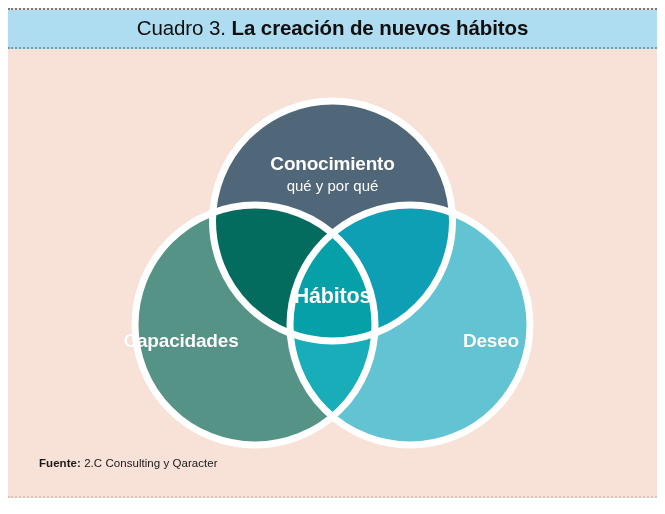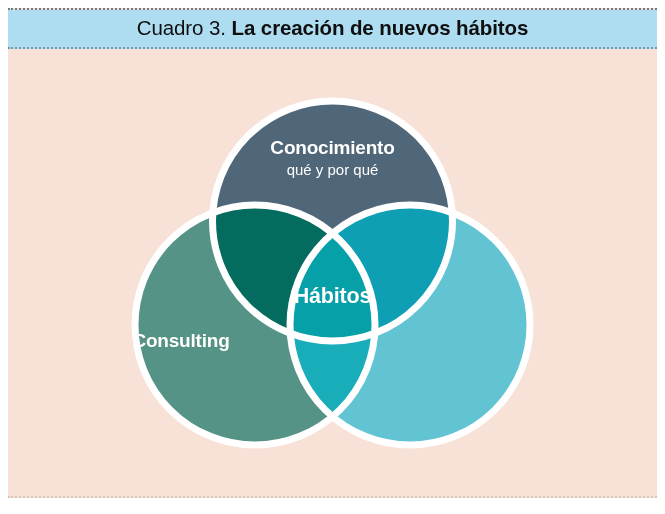--- a/index.html
+++ b/index.html
@@ -86,21 +86,21 @@
   }
   .venn-label .label-sub {
     display: block;
     font-weight: 400;
     font-size: 15px;
     margin-top: 2px;
   }
 
   #label-conocimiento {
     left: 0; right: 0;
-    top: 88px;
+    top: 104px;
     text-align: center;
   }
   #label-capacidades {
     left: 58px;
     width: 230px;
     top: 281px;
   }
   #label-deseo {
     left: 378px;
     width: 210px;
@@ -177,25 +177,29 @@
       <circle cx="247" cy="276" r="120" fill="none" stroke="#FFFFFF" stroke-width="7"></circle>
       <circle cx="402" cy="276" r="120" fill="none" stroke="#FFFFFF" stroke-width="7"></circle>
     </svg>
 
     <div class="venn-label" id="label-conocimiento">
       <span class="label-title">Conocimiento</span>
       <span class="label-sub">qué y por qué</span>
     </div>
 
     <div class="venn-label" id="label-capacidades">
-      <span class="label-title">Consulting</span>
+      <span class="label-title">Capacidades</span>
     </div>
 
     <div class="venn-label" id="label-deseo">
+      <span class="label-title">Deseo</span>
     </div>
 
     <div class="venn-label" id="label-habitos">
       <span class="label-title">Hábitos</span>
     </div>
   </div>
 
+  <div id="source-line">
+    <span class="label-strong">Fuente:</span><span class="label-normal">&nbsp;</span><span class="label-normal">2.C Consulting y Qaracter</span>
+  </div>
 
 </div>
 
 </body></html>

